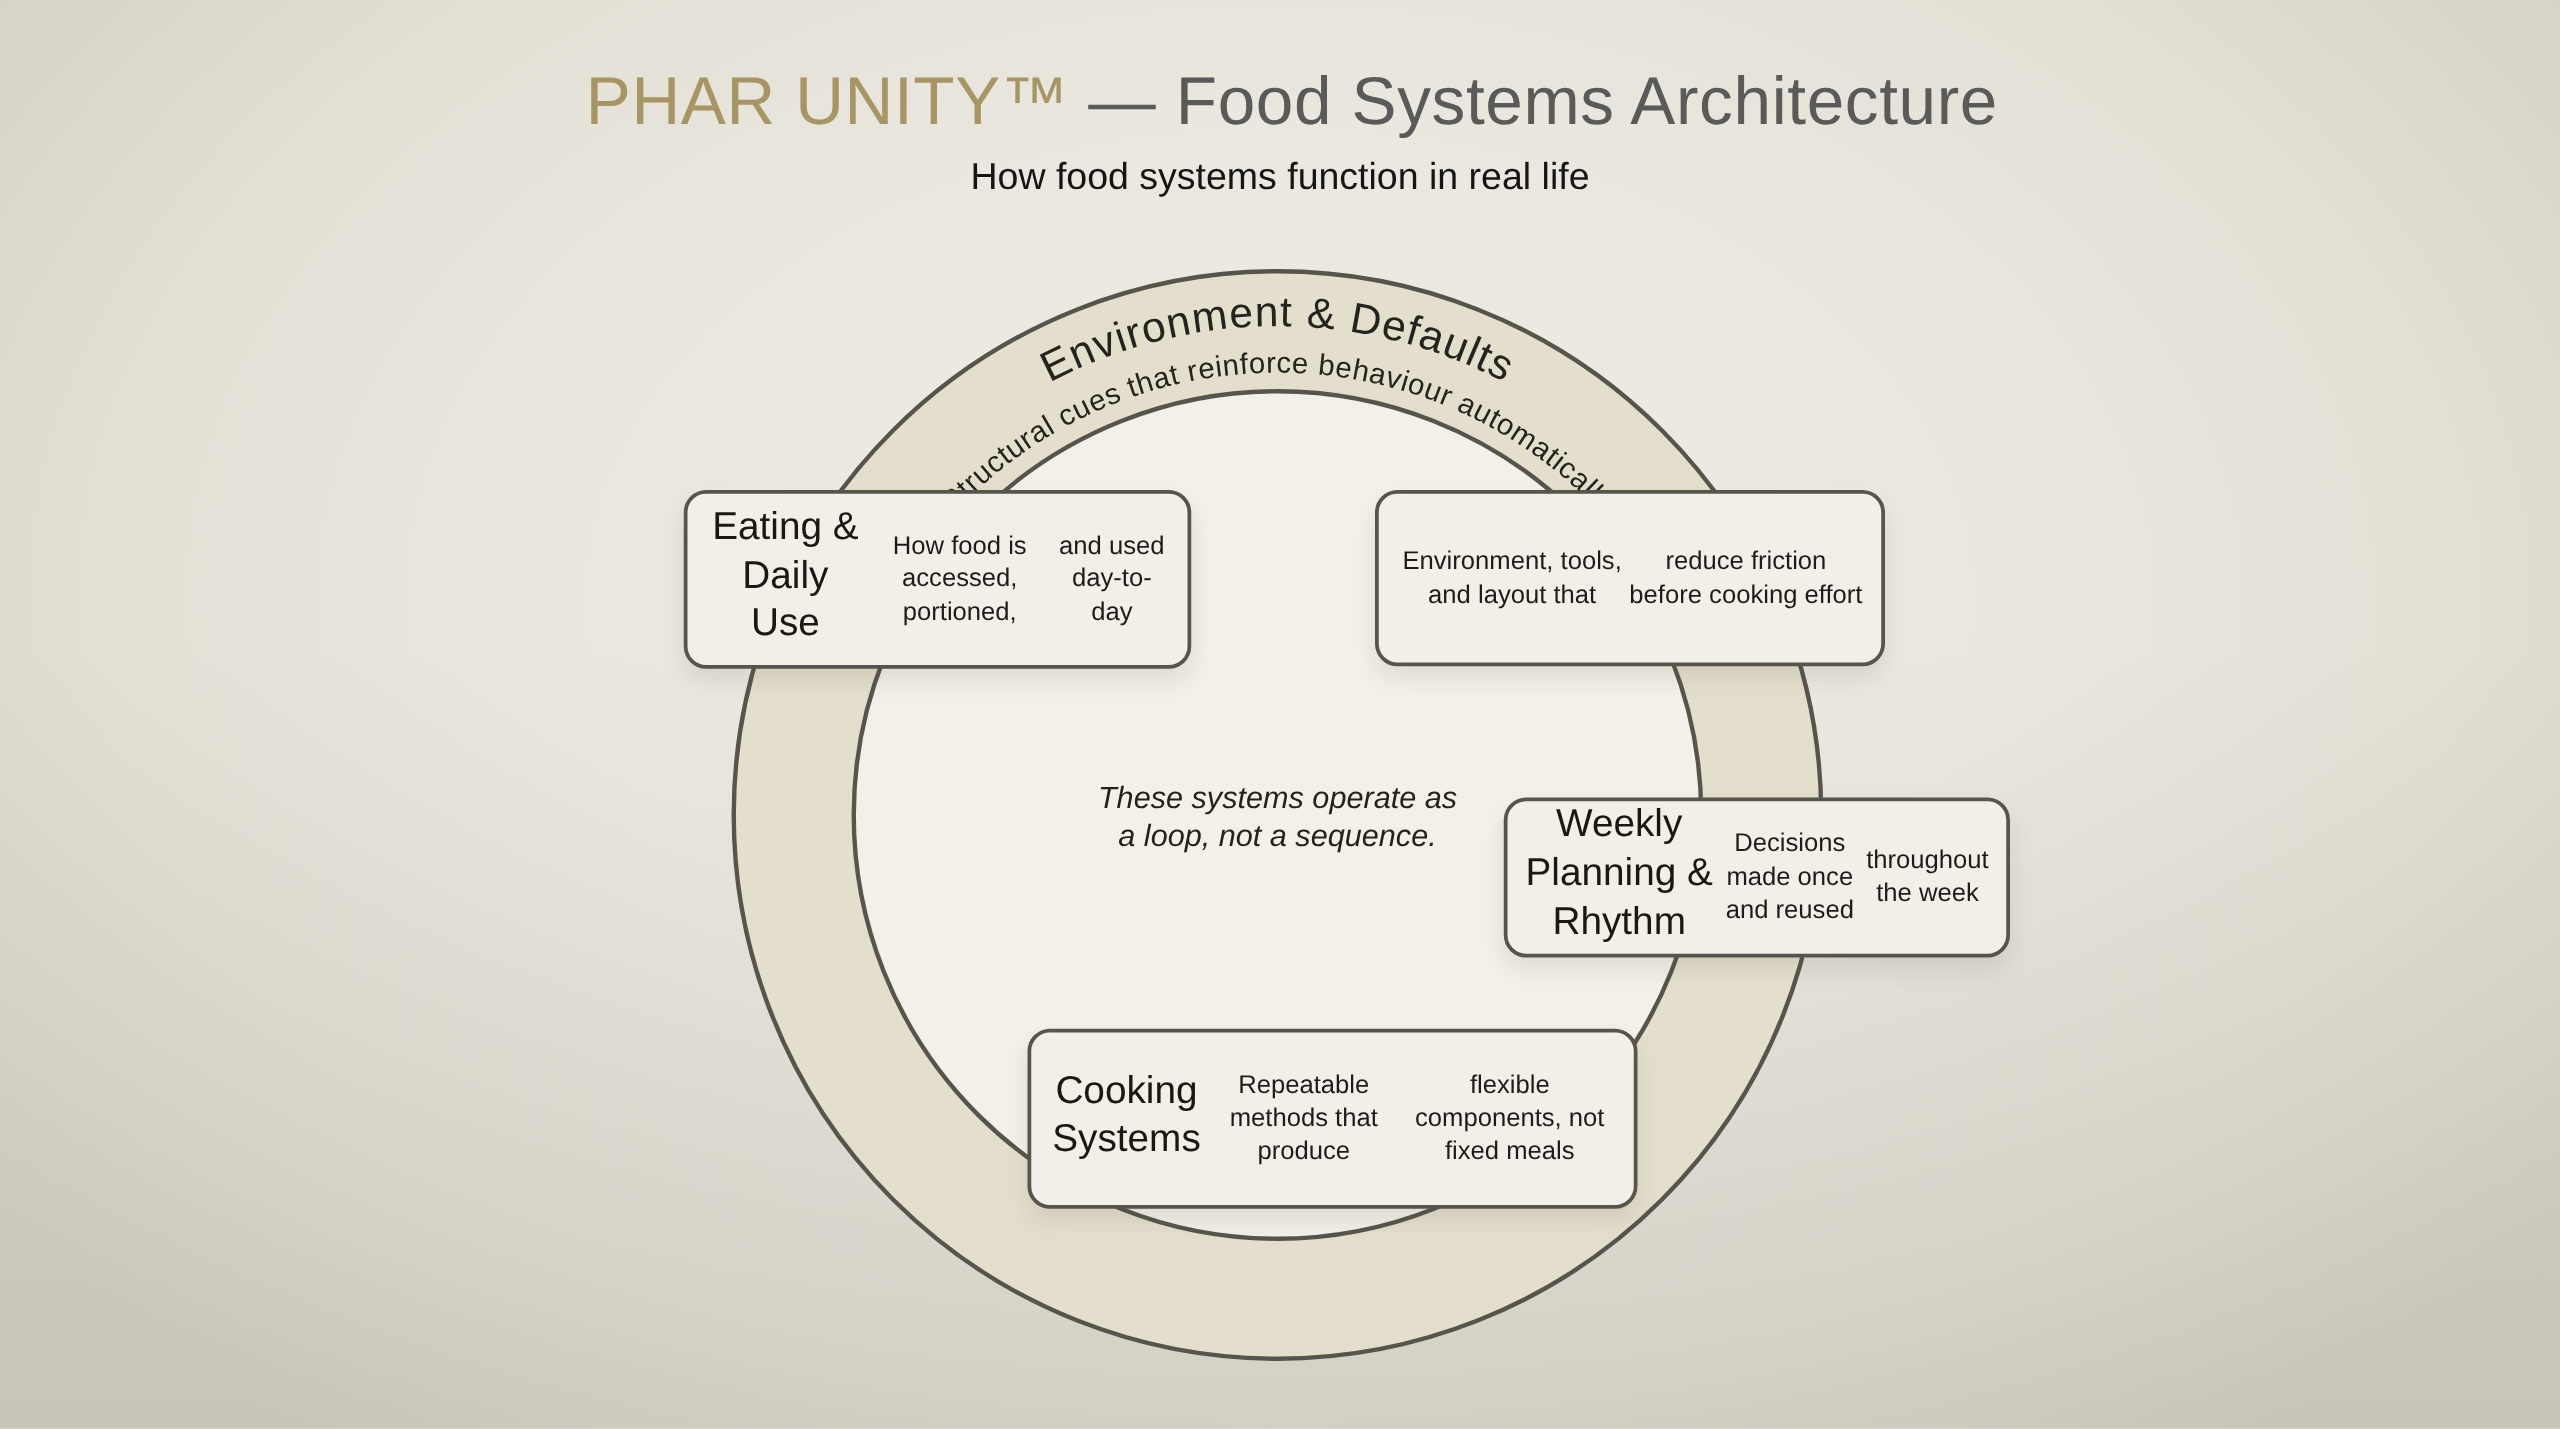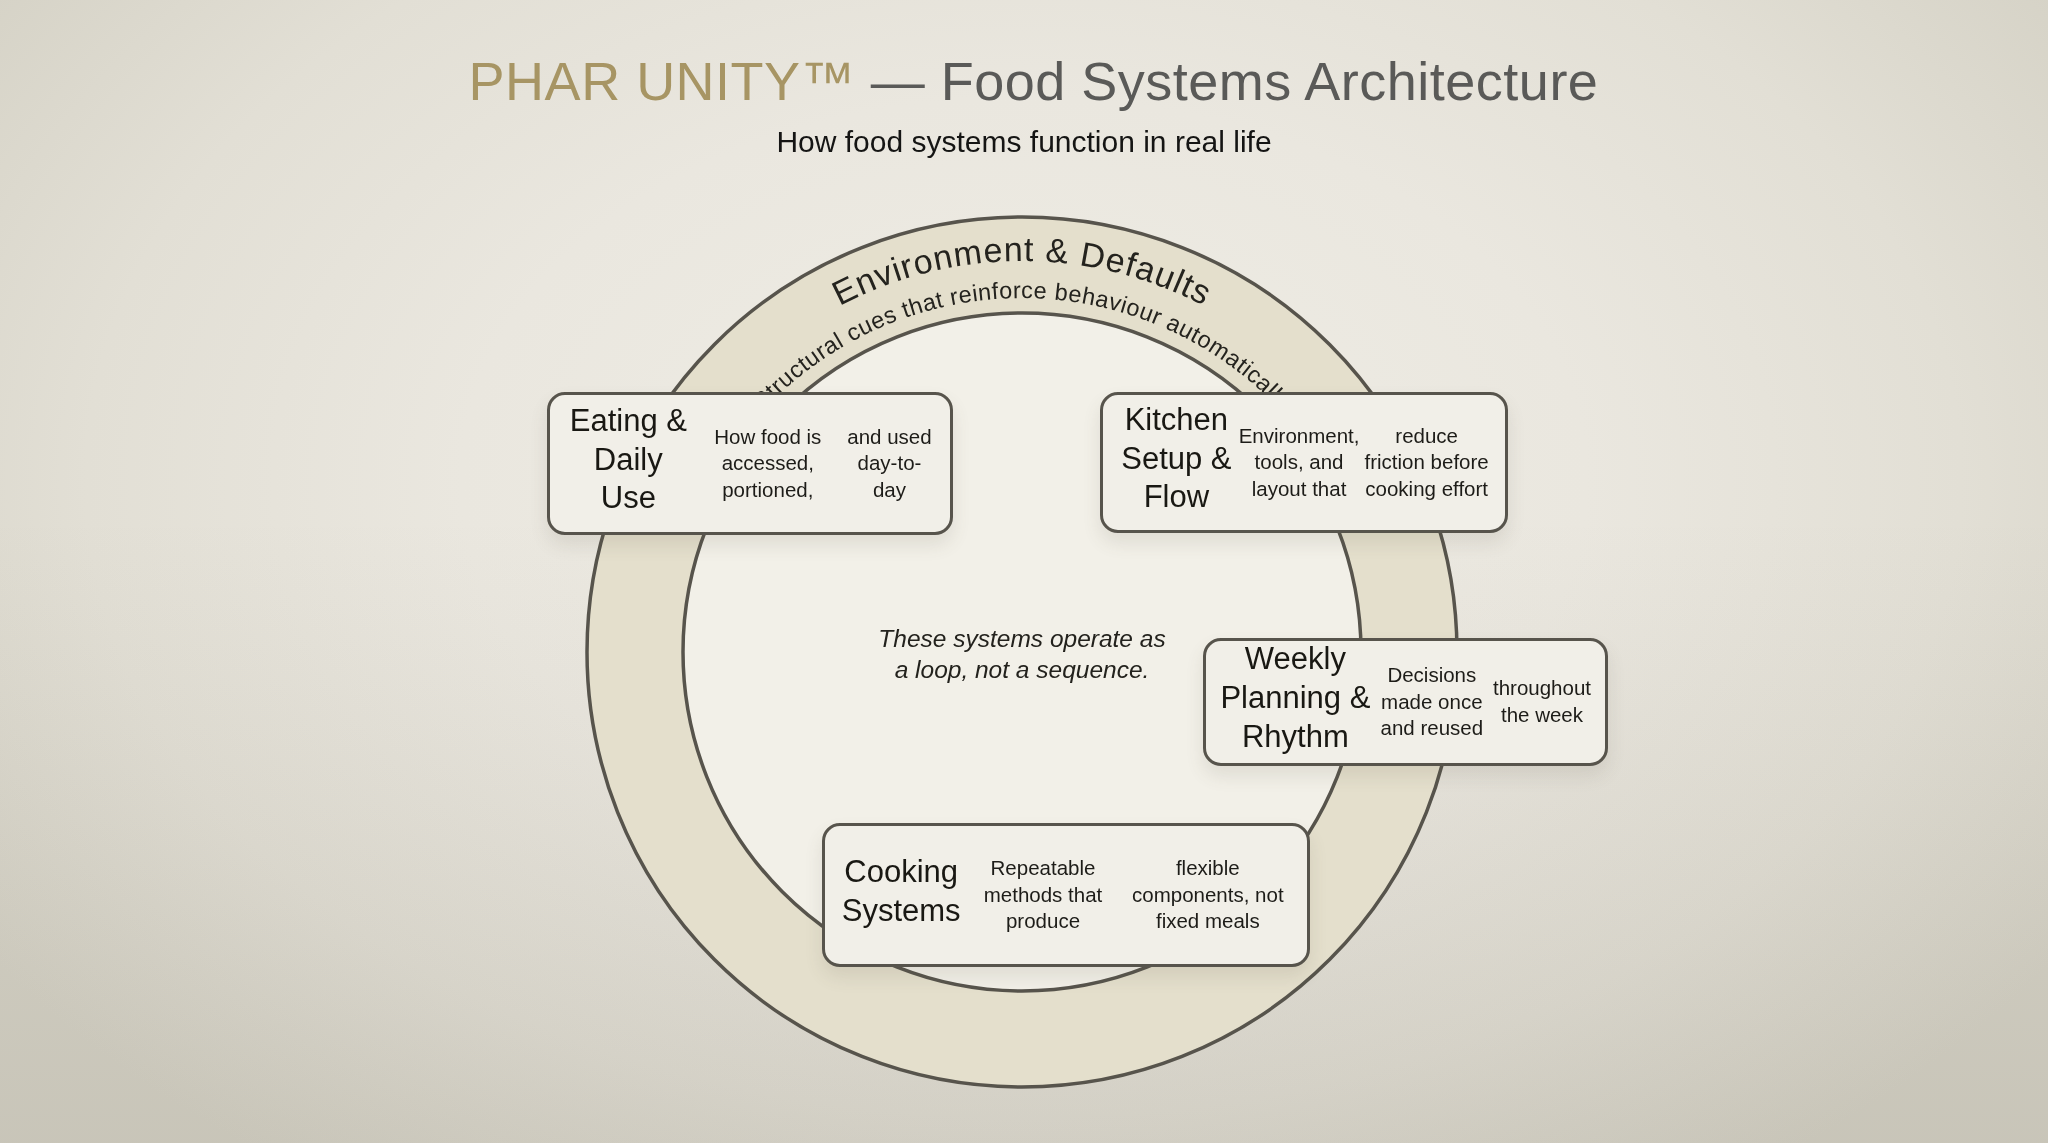--- a/index.html
+++ b/index.html
@@ -142,21 +142,20 @@
     <div class="subtitle">How food systems function in real life</div>
   </div>
 
   <div class="node-box node-eating">
     <div class="node-title">Eating &amp; Daily Use</div>
     <div class="node-desc">How food is accessed, portioned,</div>
     <div class="node-desc">and used day-to-day</div>
   </div>
 
   <div class="node-box node-kitchen">
-    <div class="node-title">Kitchen Setup &amp; Flow</div>
     <div class="node-desc">Environment, tools, and layout that</div>
     <div class="node-desc">reduce friction before cooking effort</div>
   </div>
 
 
   <div class="node-box node-weekly">
     <div class="node-title">Weekly Planning &amp; Rhythm</div>
     <div class="node-desc">Decisions made once and reused</div>
     <div class="node-desc">throughout the week</div>
   </div>

